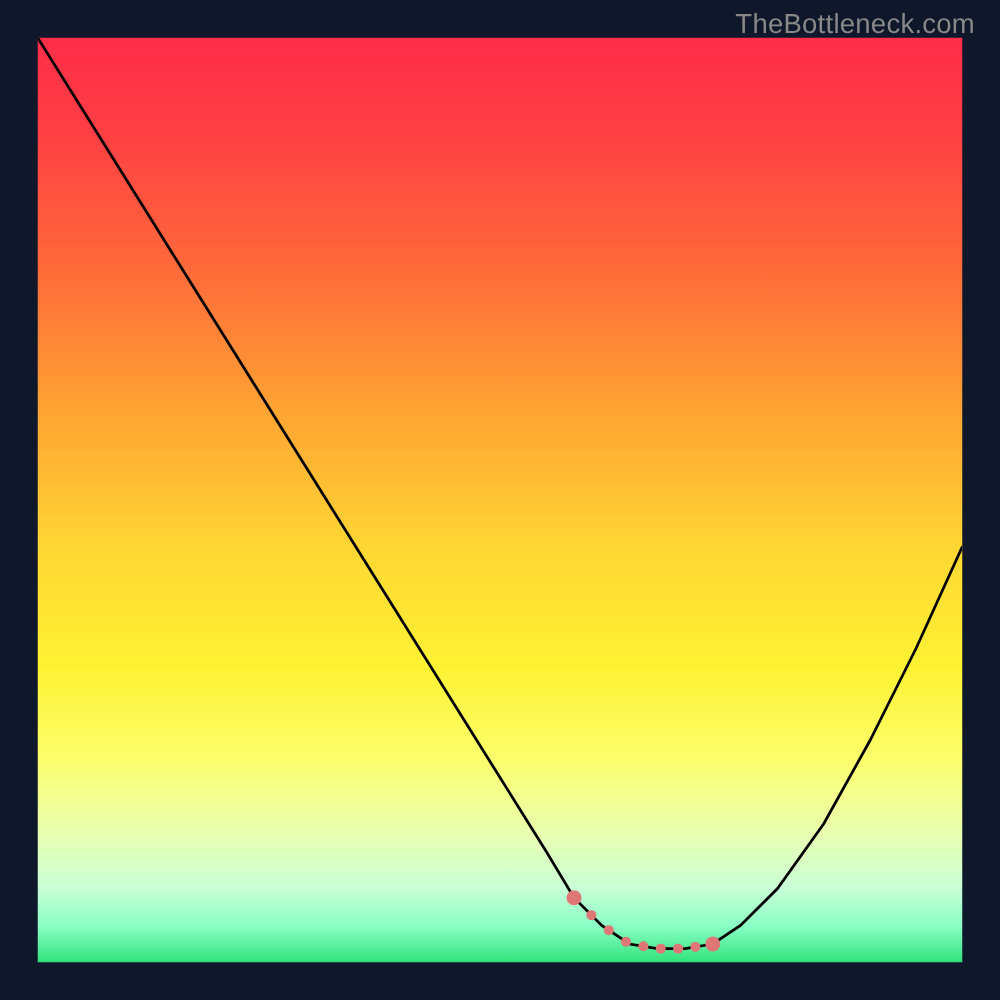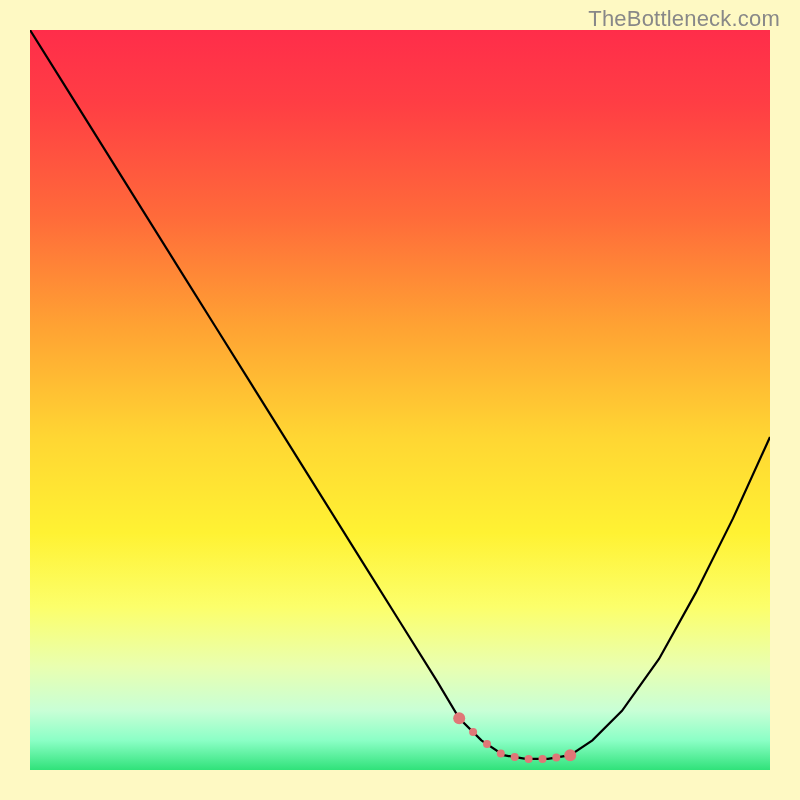--- a/index.html
+++ b/index.html
@@ -1,17 +1,17 @@
 <!DOCTYPE html>
 <html><head>
 <meta charset="utf-8">
 <style>
   * { margin: 0; padding: 0; box-sizing: border-box; }
   body { width: 800px; height: 800px; position: relative; font-family: Arial, sans-serif; }
-  .container { width: 800px; height: 800px; background: #fef9c3; position: relative; }
+  .container { width: 800px; height: 800px; background: #0f172a; position: relative; }
   .plot-area { position: absolute; left: 30px; top: 30px; width: 740px; height: 740px; overflow: hidden; }
   .gradient-bg { position: absolute; inset: 0; background: linear-gradient(to bottom,
     #ff2d4a 0%,
     #ff3e44 10%,
     #ff6a3a 25%,
     #ffa233 40%,
     #ffd633 55%,
     #fff233 68%,
     #fcff6b 78%,
     #e9ffb0 86%,

